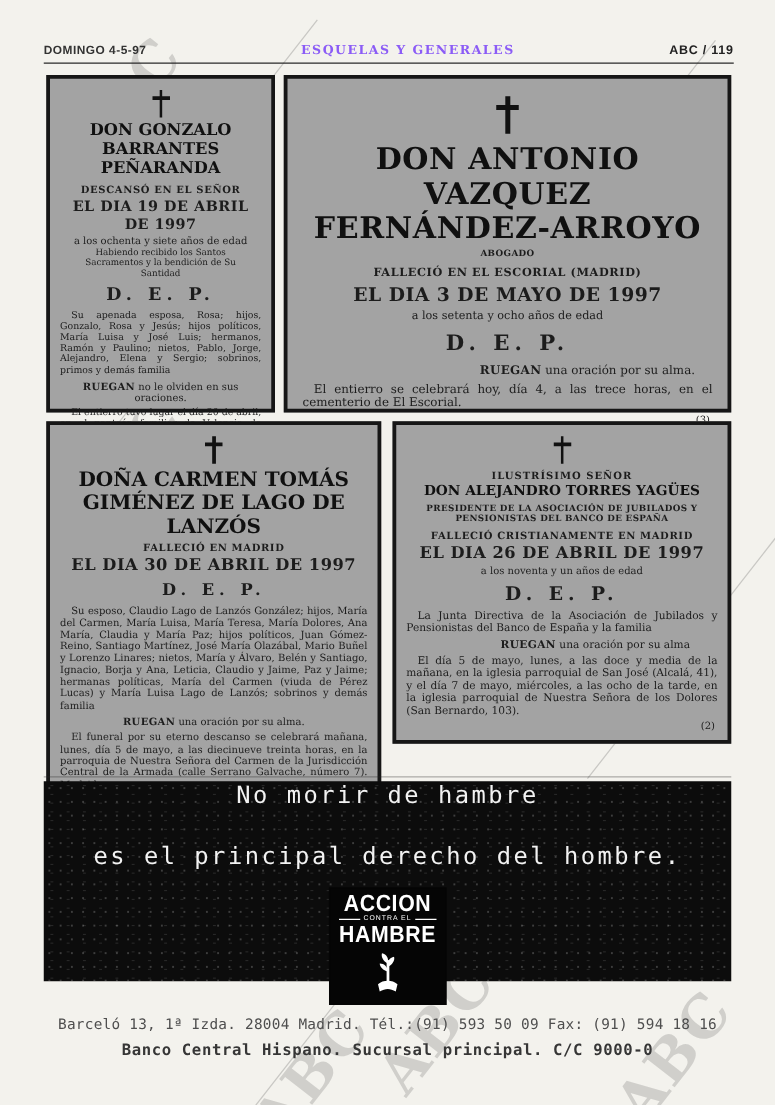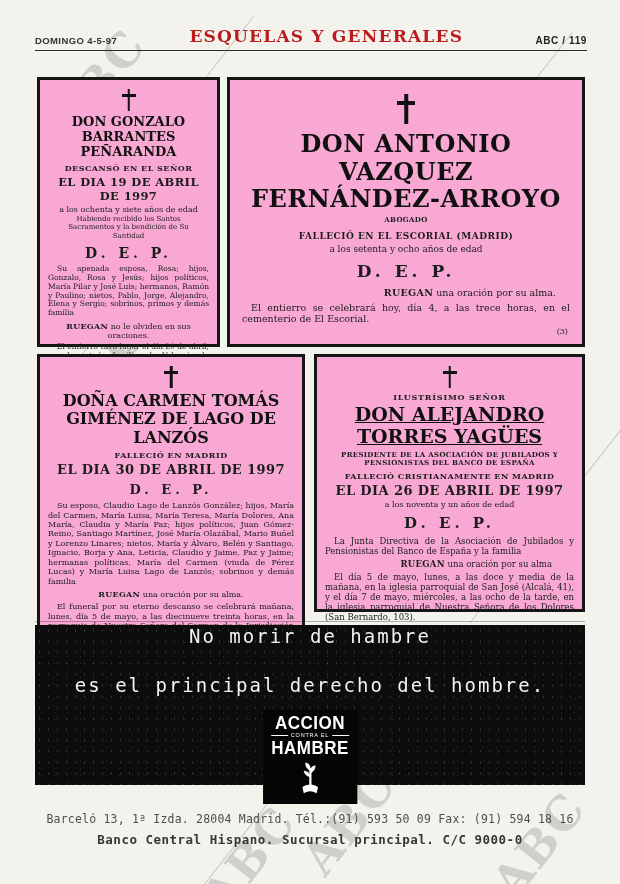--- a/index.html
+++ b/index.html
@@ -8,42 +8,42 @@
     background:#f3f2ed;
     font-family:"DejaVu Serif","Liberation Serif",serif;color:#1c1c1c;
   }
   
   .masthead{
     position:absolute;left:35px;right:33px;top:28px;height:18px;
     display:flex;justify-content:space-between;align-items:flex-end;
     border-bottom:1.5px solid #2a2a2a;padding-bottom:4px;
   }
   .masthead .date{font-family:"Liberation Sans","DejaVu Sans",sans-serif;font-size:9.5px;font-weight:bold;color:#333;letter-spacing:.4px;}
-  .masthead .title{font-size:17px;font-weight:bold;letter-spacing:1.2px;color:#b91c1c;}
+  .masthead .title{font-size:10px;font-weight:bold;letter-spacing:1.2px;color:#8b5cf6;}
   .masthead .pageref{font-family:"Liberation Sans","DejaVu Sans",sans-serif;font-size:10px;font-weight:bold;color:#222;letter-spacing:.6px;}
   
   .esquela{
     position:absolute;box-sizing:border-box;border:3px solid #161616;
-    background:#f9a8d4;text-align:center;padding:4px 8px;margin-top:17px;
+    background:#a3a3a3;text-align:center;padding:4px 8px;
   }
   .box1{left:37px;top:60px;width:183px;height:270px;}
   .box2{left:227px;top:60px;width:358px;height:270px;padding:6px 12px;}
   .box3{left:37px;top:337px;width:268px;height:294px;}
   .box4{left:314px;top:337px;width:271px;height:258px;}
   .cross{position:relative;width:16px;height:22px;margin:5px auto 4px;}
   .cross::before{content:"";position:absolute;left:50%;top:0;width:2.5px;height:100%;background:#111;transform:translateX(-50%);}
   .cross::after{content:"";position:absolute;top:5px;left:1px;right:1px;height:2.5px;background:#111;}
   .cross.lg{width:20px;height:30px;margin:8px auto 6px;}
   .cross.lg::before{width:3.5px;}
   .cross.lg::after{top:7px;height:3.5px;}
   .name{margin:2px 0 3px;font-weight:bold;line-height:1.15;color:#101010;}
   .b1-name{font-size:13px;}
   .b2-name{font-size:24px;letter-spacing:.5px;}
   .b3-name{font-size:16px;}
-  .b4-name{font-size:19px;text-decoration:underline;}
+  .b4-name{font-size:11px;}
   .honorific{font-size:8px;font-weight:bold;letter-spacing:.8px;margin:1px 0 2px;}
   .role{font-size:7px;font-weight:bold;line-height:1.25;letter-spacing:.3px;margin:1px 8px 3px;}
   .deathline{font-size:8px;font-weight:bold;letter-spacing:.5px;margin:3px 0 2px;}
   .b2 .deathline{font-size:9px;margin:6px 0 3px;}
   .dateline{font-weight:bold;letter-spacing:.4px;margin:2px 0;}
   .b1-date{font-size:11.5px;}
   .b2-date{font-size:15px;margin:3px 0;}
   .b3-date{font-size:13px;}
   .b4-date{font-size:13px;}
   .ageline{font-size:8px;margin:1px 0;}
@@ -136,32 +136,33 @@
   </header>
 
   <section class="esquela box1">
     <div class="cross"></div>
     <h2 class="name b1-name">DON GONZALO BARRANTES PEÑARANDA</h2>
     <div class="deathline">DESCANSÓ EN EL SEÑOR</div>
     <div class="dateline b1-date">EL DIA 19 DE ABRIL DE 1997</div>
     <div class="ageline">a los ochenta y siete años de edad</div>
     <div class="sacraments">Habiendo recibido los Santos Sacramentos y la bendición de Su Santidad</div>
     <div class="dep b1-dep">D. E. P.</div>
-    <p class="bodytxt t75">Su apenada esposa, Rosa; hijos, Gonzalo, Rosa y Jesús; hijos políticos, María Pilar y José Luis; hermanos, Ramón y Paulino; nietos, Pablo, Jorge, Alejandro, Elena y Sergio; sobrinos, primos y demás familia</p>
+    <p class="bodytxt t75">Su apenada esposa, Rosa; hijos, Gonzalo, Rosa y Jesús; hijos políticos, María Luisa y José Luis; hermanos, Ramón y Paulino; nietos, Pablo, Jorge, Alejandro, Elena y Sergio; sobrinos, primos y demás familia</p>
     <p class="plea"><b>RUEGAN</b><span> no le olviden en sus oraciones.</span></p>
     <p class="bodytxt t75">El entierro tuvo lugar el día 20 de abril, en el panteón familiar de Valencia de Alcántara (Cáceres).</p>
     <p class="bodytxt t75">El funeral por su eterno descanso se celebrará (D. m.) el próximo martes, día 6 de mayo, a las ocho de la tarde, en la Basílica de la Milagrosa (calle García de Paredes, 45), de Madrid.</p>
     <div class="ref">(1)</div>
   </section>
 
   <section class="esquela box2 b2">
     <div class="cross lg"></div>
     <h2 class="name b2-name">DON ANTONIO VAZQUEZ FERNÁNDEZ-ARROYO</h2>
     <div class="role">ABOGADO</div>
     <div class="deathline">FALLECIÓ EN EL ESCORIAL (MADRID)</div>
+    <div class="dateline b2-date">EL DIA 3 DE MAYO DE 1997</div>
     <div class="ageline">a los setenta y ocho años de edad</div>
     <div class="dep b2-dep">D. E. P.</div>
     <p class="plea"><b>RUEGAN</b><span> una oración por su alma.</span></p>
     <p class="bodytxt t95">El entierro se celebrará hoy, día 4, a las trece horas, en el cementerio de El Escorial.</p>
     <div class="ref">(3)</div>
   </section>
 
   <section class="esquela box3">
     <div class="cross"></div>
     <h2 class="name b3-name">DOÑA CARMEN TOMÁS GIMÉNEZ DE LAGO DE LANZÓS</h2>

